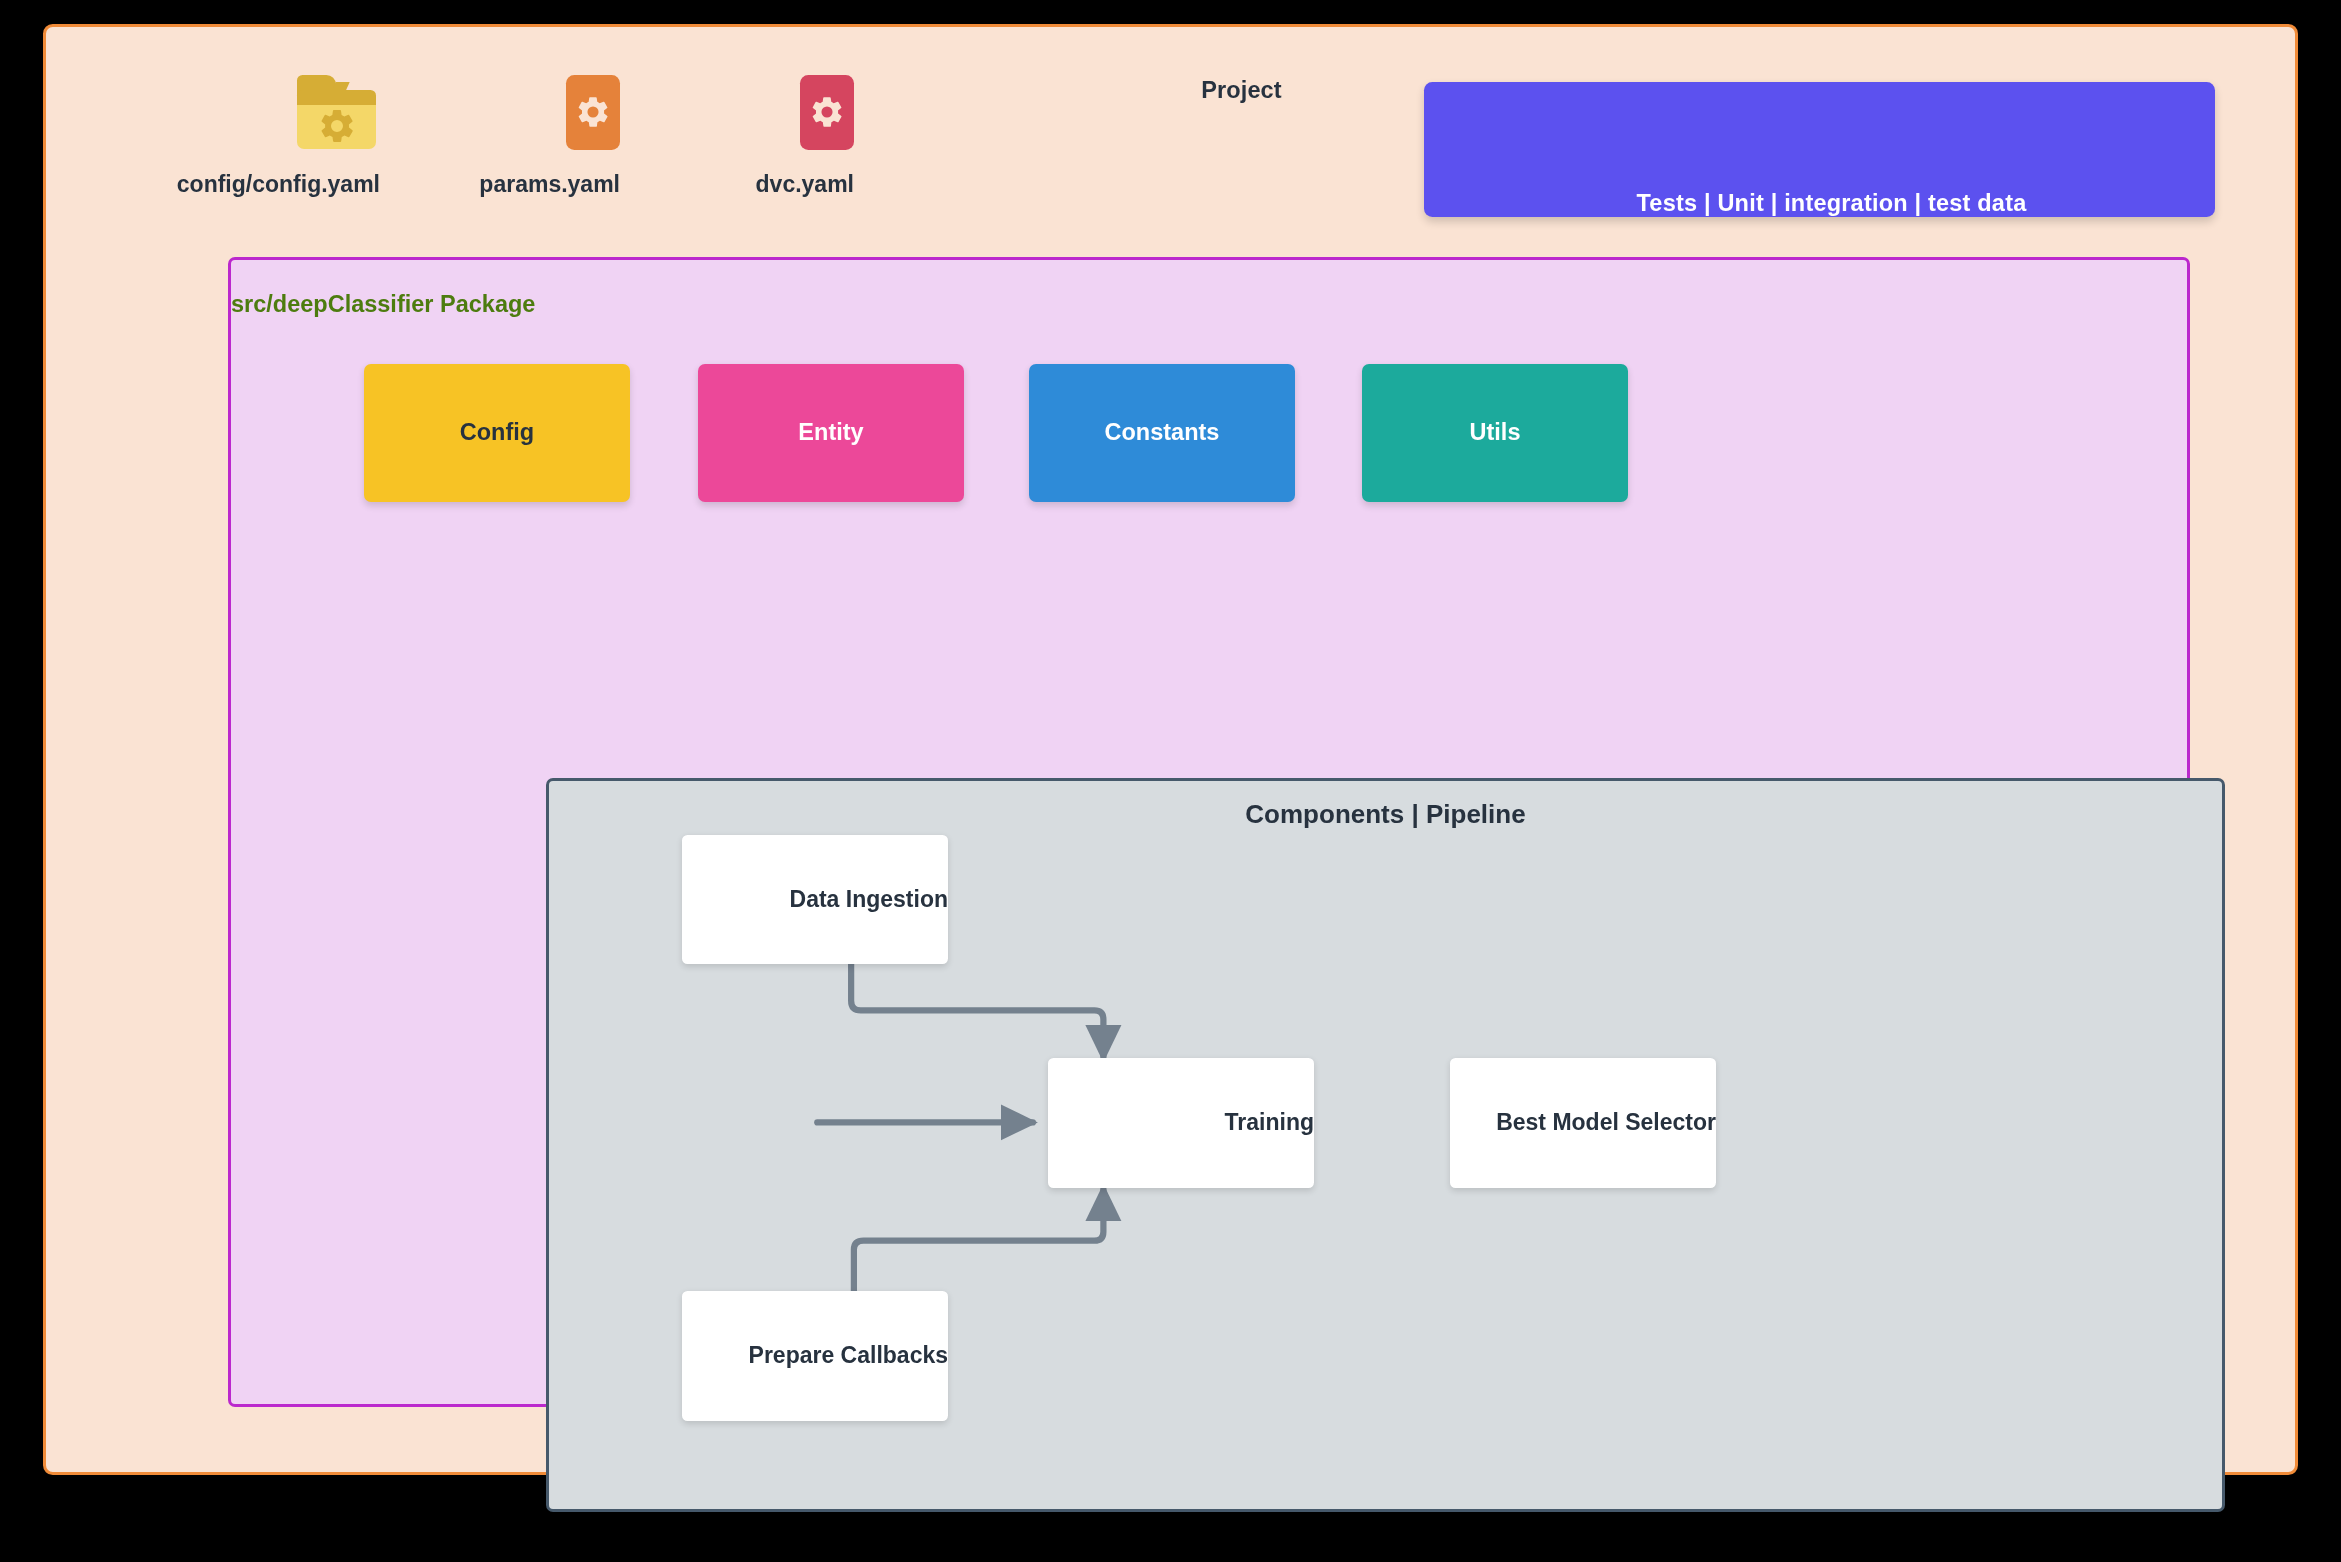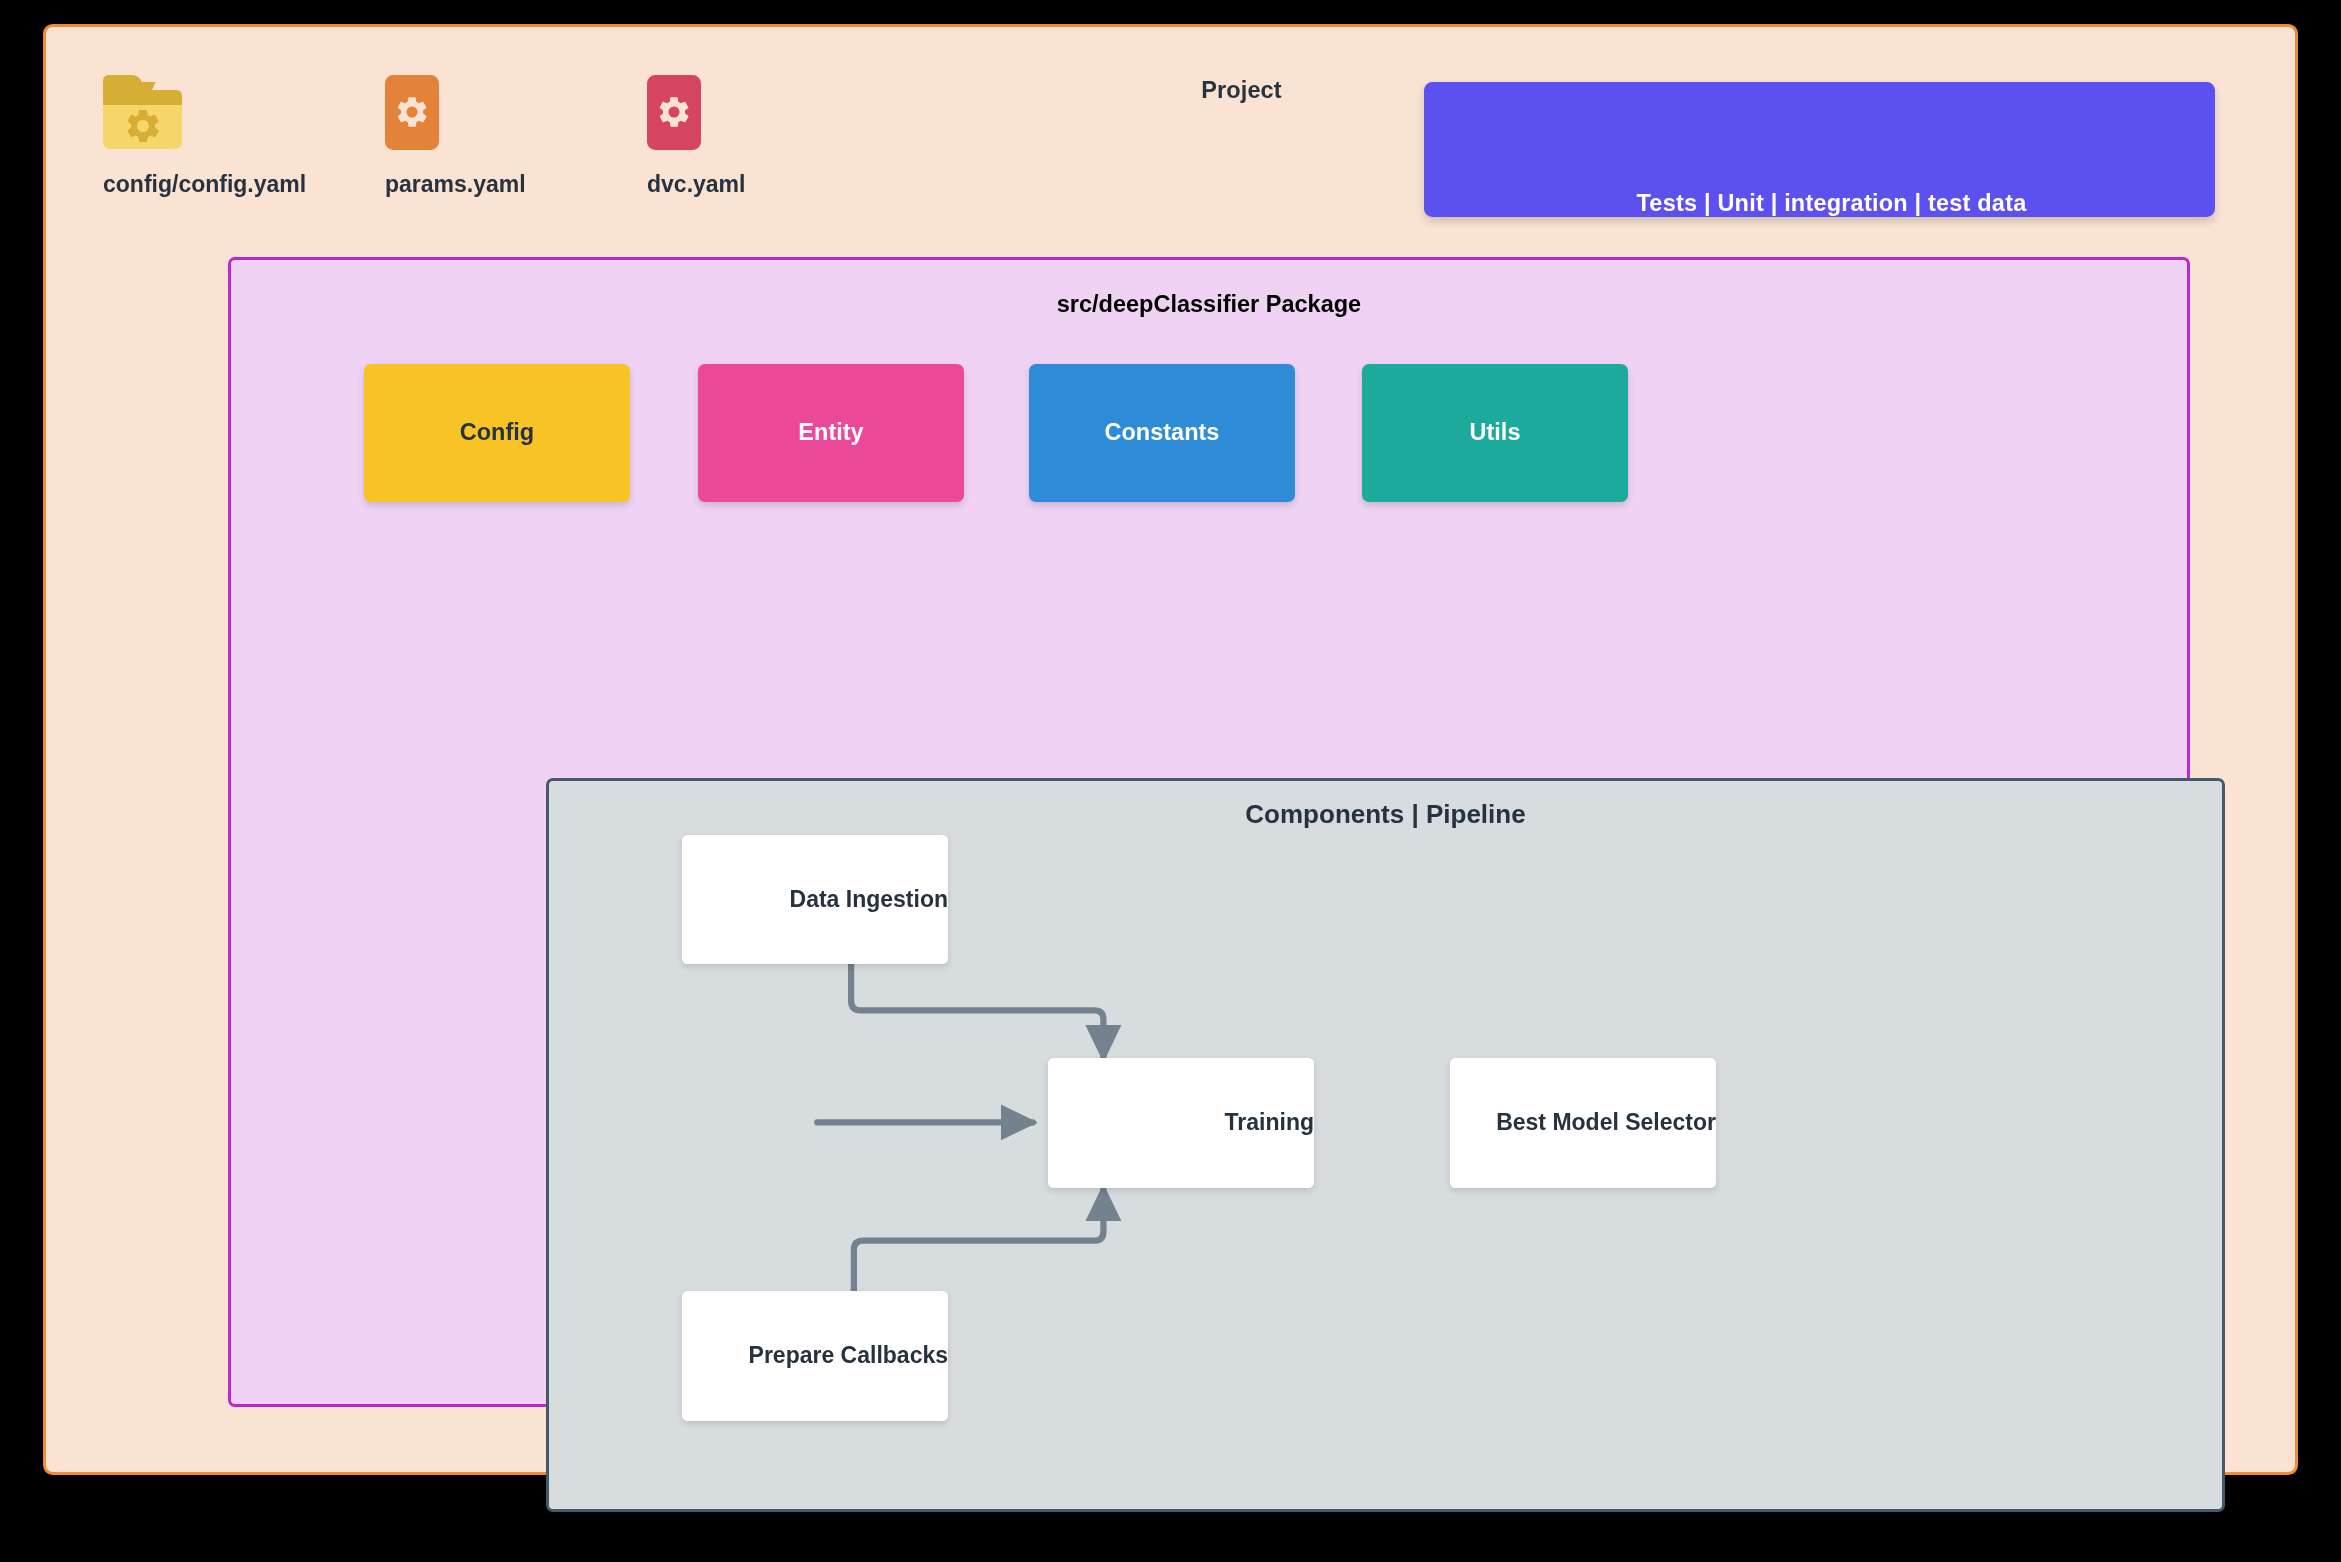--- a/index.html
+++ b/index.html
@@ -41,21 +41,21 @@
     text-align: center;
     font-size: 23.5px;
     font-weight: bold;
     color: #27323F;
     letter-spacing: 0.1px;
   }
 
   
   .file-item {
     position: absolute;
-    text-align: left;
+    text-align: right;
   }
   .file-item .file-label {
     margin-top: 11.8px;
     font-size: 23px;
     font-weight: bold;
     color: #27323F;
     white-space: nowrap;
   }
   .icon-wrap {
     display: inline-block;
@@ -151,24 +151,23 @@
     height: 1150px;
     background: #F0D3F4;
     border: 3.5px solid #BB28CD;
     border-radius: 7px;
     box-sizing: border-box;
   }
   .package-title {
     position: absolute;
     left: 0; right: 0;
     top: 31px;
-    text-align: center;
     font-size: 23.5px;
     font-weight: bold;
-    color: #000000;
+    color: #4d7c0f;
   }
 
   
   .module-card {
     position: absolute;
     width: 266px;
     height: 138px;
     border-radius: 7px;
     display: flex;
     align-items: center;

